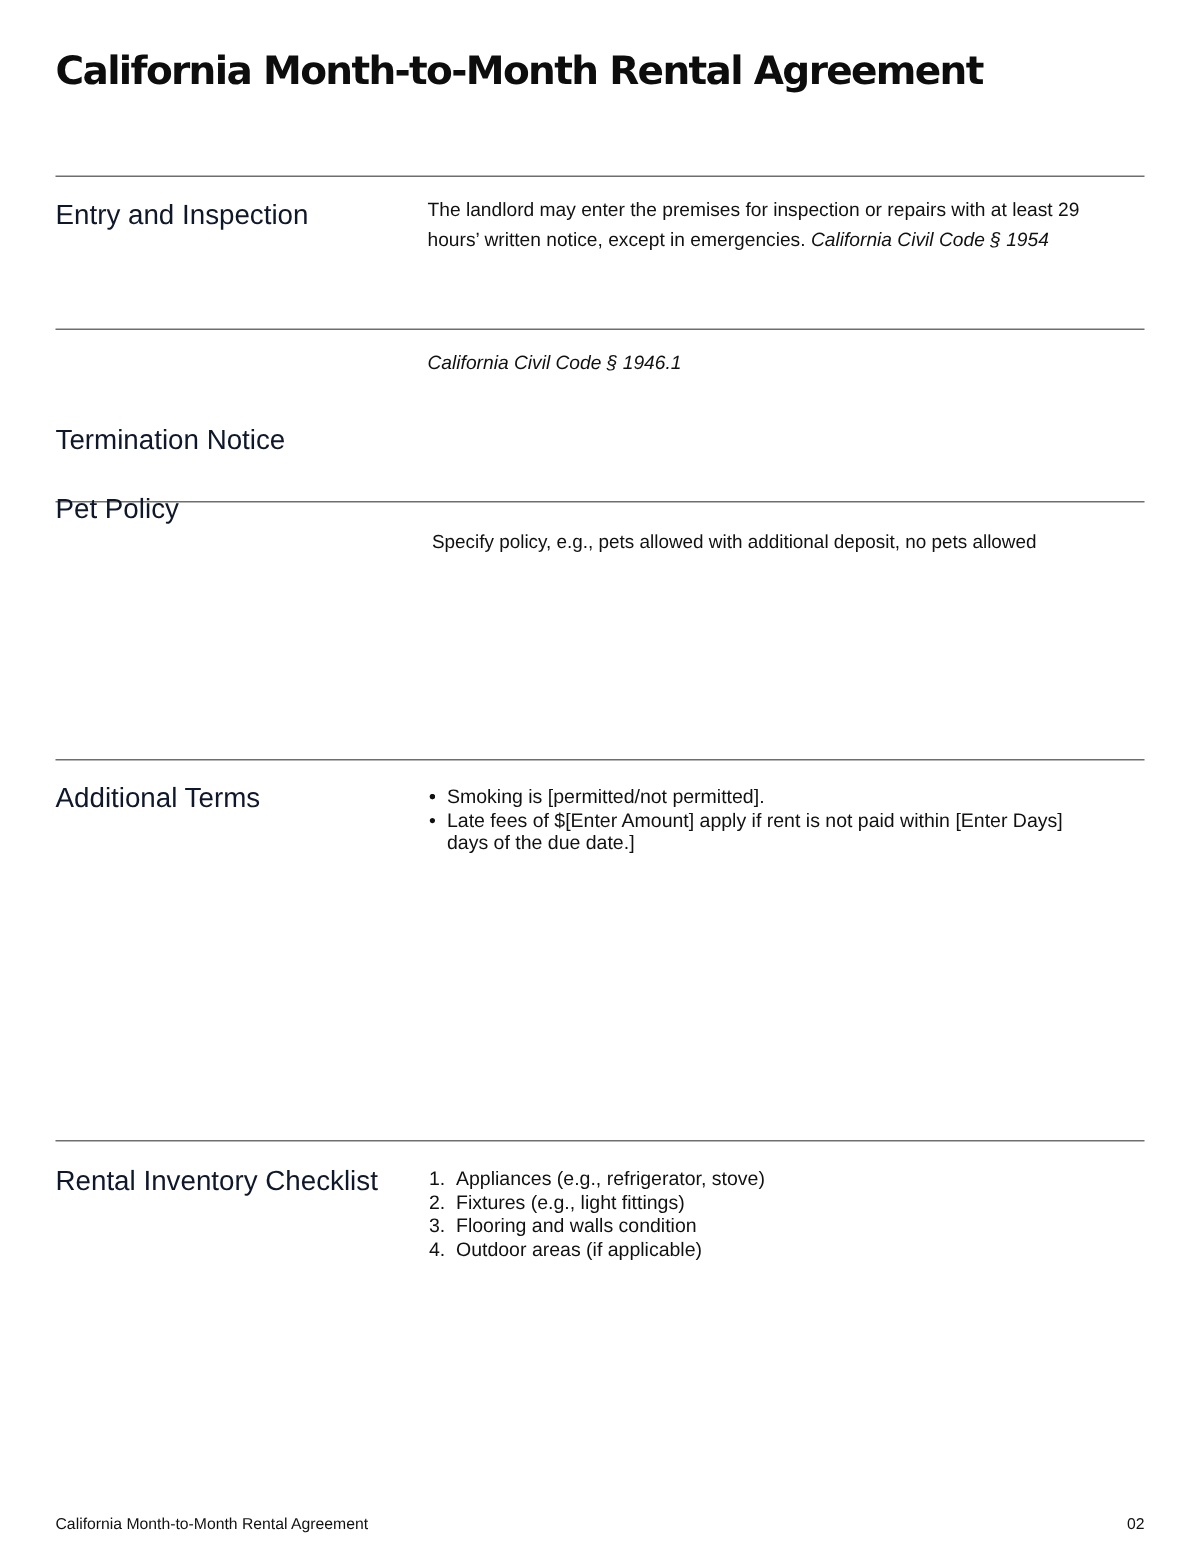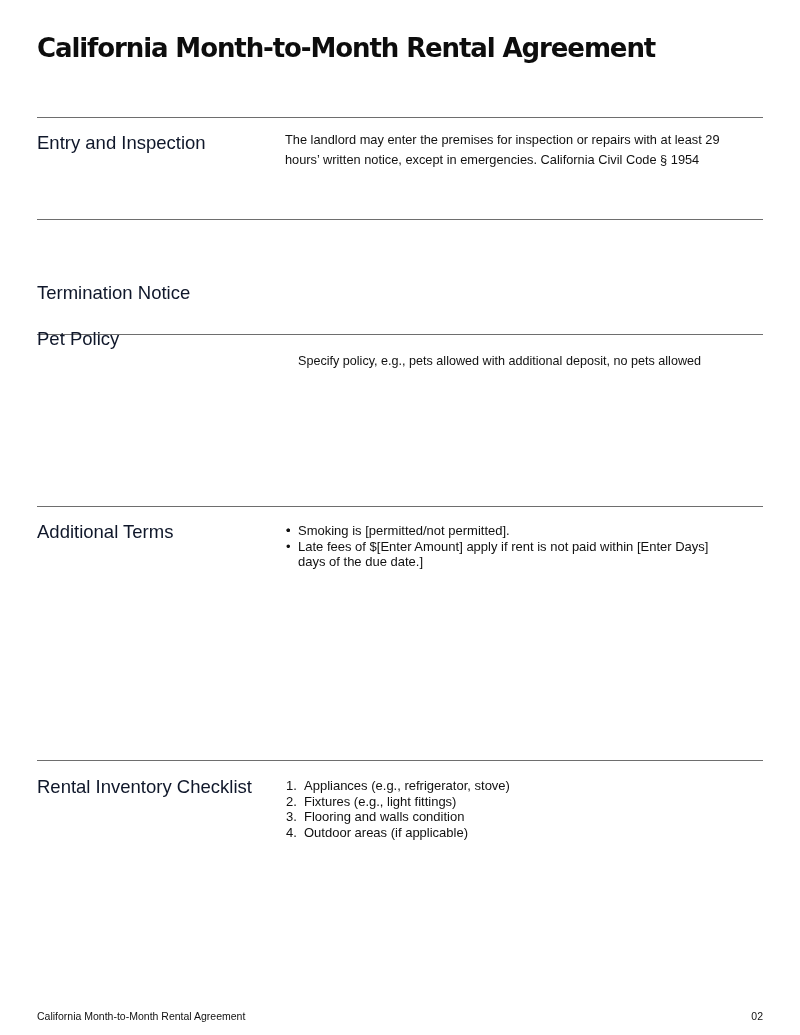--- a/index.html
+++ b/index.html
@@ -52,20 +52,21 @@
     width: 470px;
     font-family: "Liberation Sans", sans-serif;
     font-size: 12.8px;
     line-height: 20px;
     color: #111111;
   }
   .section-body p {
     margin: 0;
   }
   .cite {
+    font-style: italic;
   }
   .bullet-list, .num-list {
     margin: 0;
     padding: 0;
     list-style: none;
     font-family: "Liberation Sans", sans-serif;
     font-size: 13px;
     line-height: 15.7px;
     color: #111111;
   }
@@ -108,25 +109,26 @@
 
 <div class="divider" style="top:117px;"></div>
 <h2 class="section-title" style="top:132px;">Entry and Inspection</h2>
 <div class="section-body" style="top:130px;">
   <p><span>The landlord may enter the premises for inspection or repairs with at least 29 hours’ written notice, except in emergencies.</span> <span class="cite">California Civil Code § 1954</span></p>
 </div>
 
 <div class="divider" style="top:219px;"></div>
 <h2 class="section-title" style="top:234px;margin-top:48px;">Termination Notice</h2>
 <div class="section-body" style="top:232px; width:440px;">
+  <p class="cite">California Civil Code § 1946.1</p>
 </div>
 
 <div class="divider" style="top:334px;"></div>
 <h2 class="section-title" style="top:328px;">Pet Policy</h2>
-<div class="section-body" style="top:351px; left:298px; font-size:12.6px;">
+<div class="section-body" style="top:351px; left:288px; font-size:12.6px;">
   <p>Specify policy, e.g., pets allowed with additional deposit, no pets allowed</p>
 </div>
 
 <div class="divider" style="top:506px;"></div>
 <h2 class="section-title" style="top:521px;">Additional Terms</h2>
 <div class="section-body" style="top:523px; width:445px;">
   <ul class="bullet-list">
     <li><span class="marker">•</span></li>
     <li><span class="marker">•</span><span>Smoking is [permitted/not permitted].</span></li>
     <li><span class="marker">•</span><span>Late fees of $[Enter Amount] apply if rent is not paid within [Enter Days] days of the due date.]</span></li>

